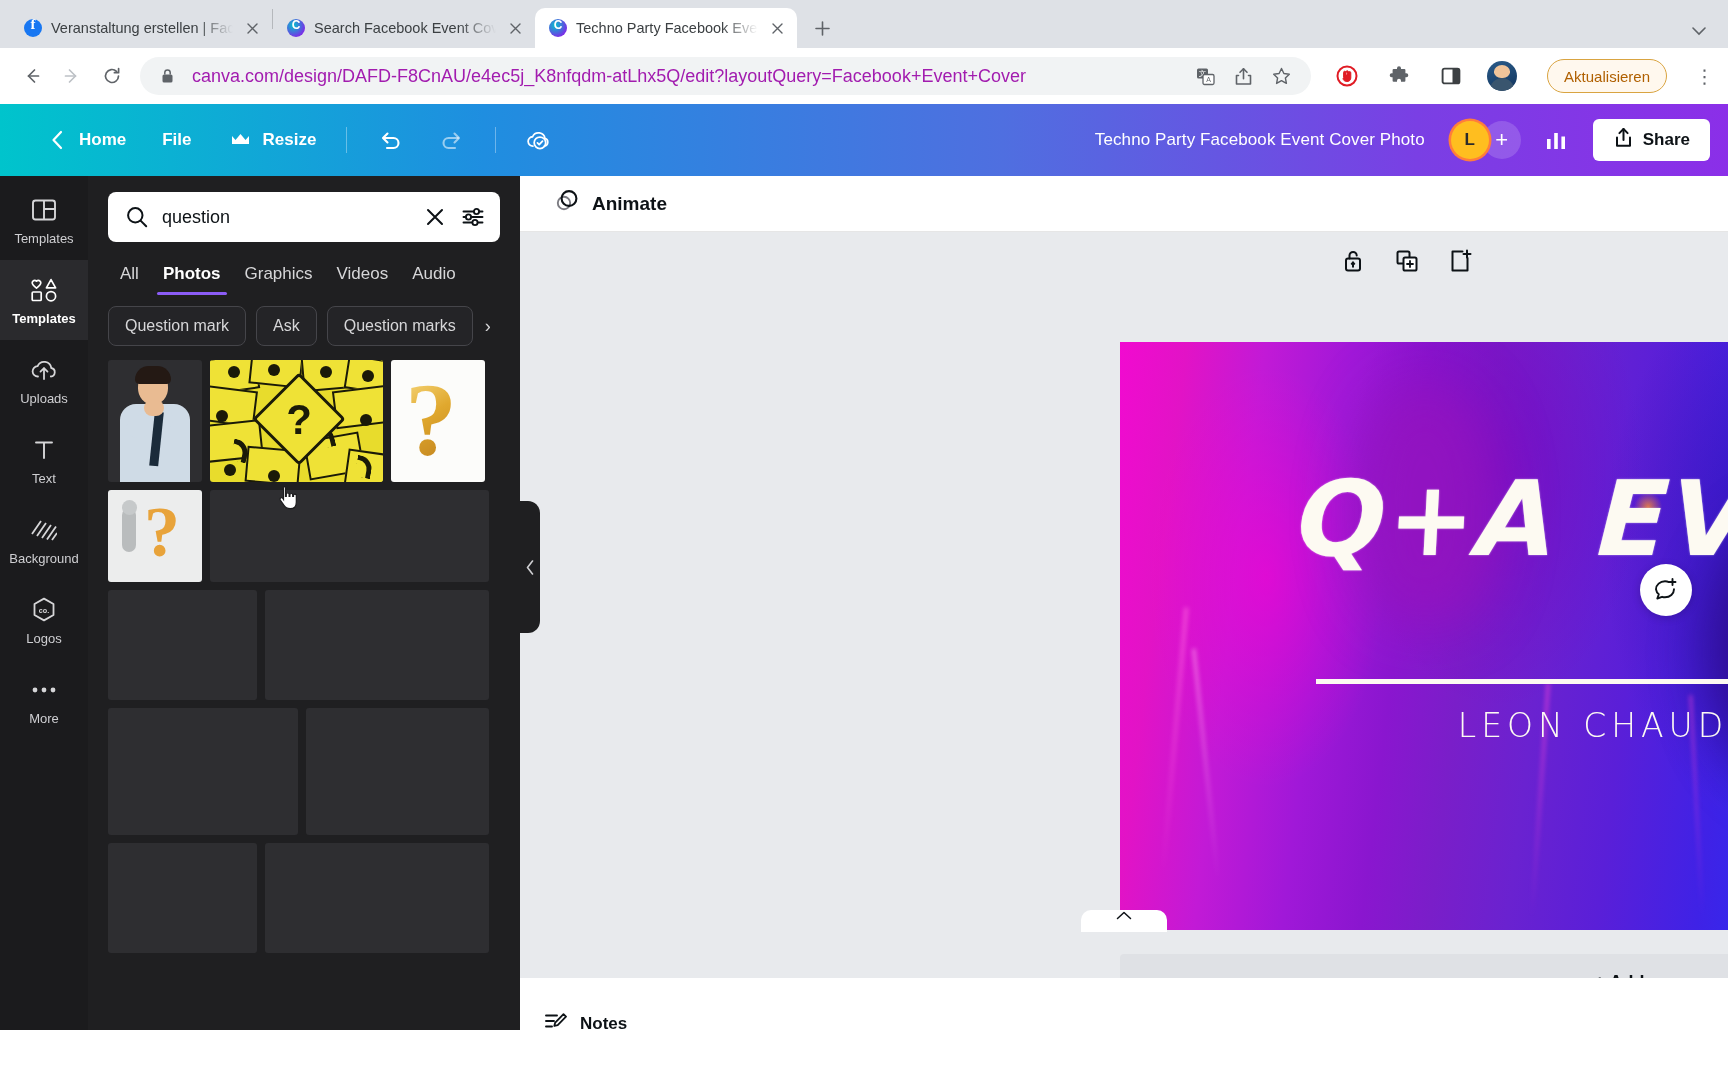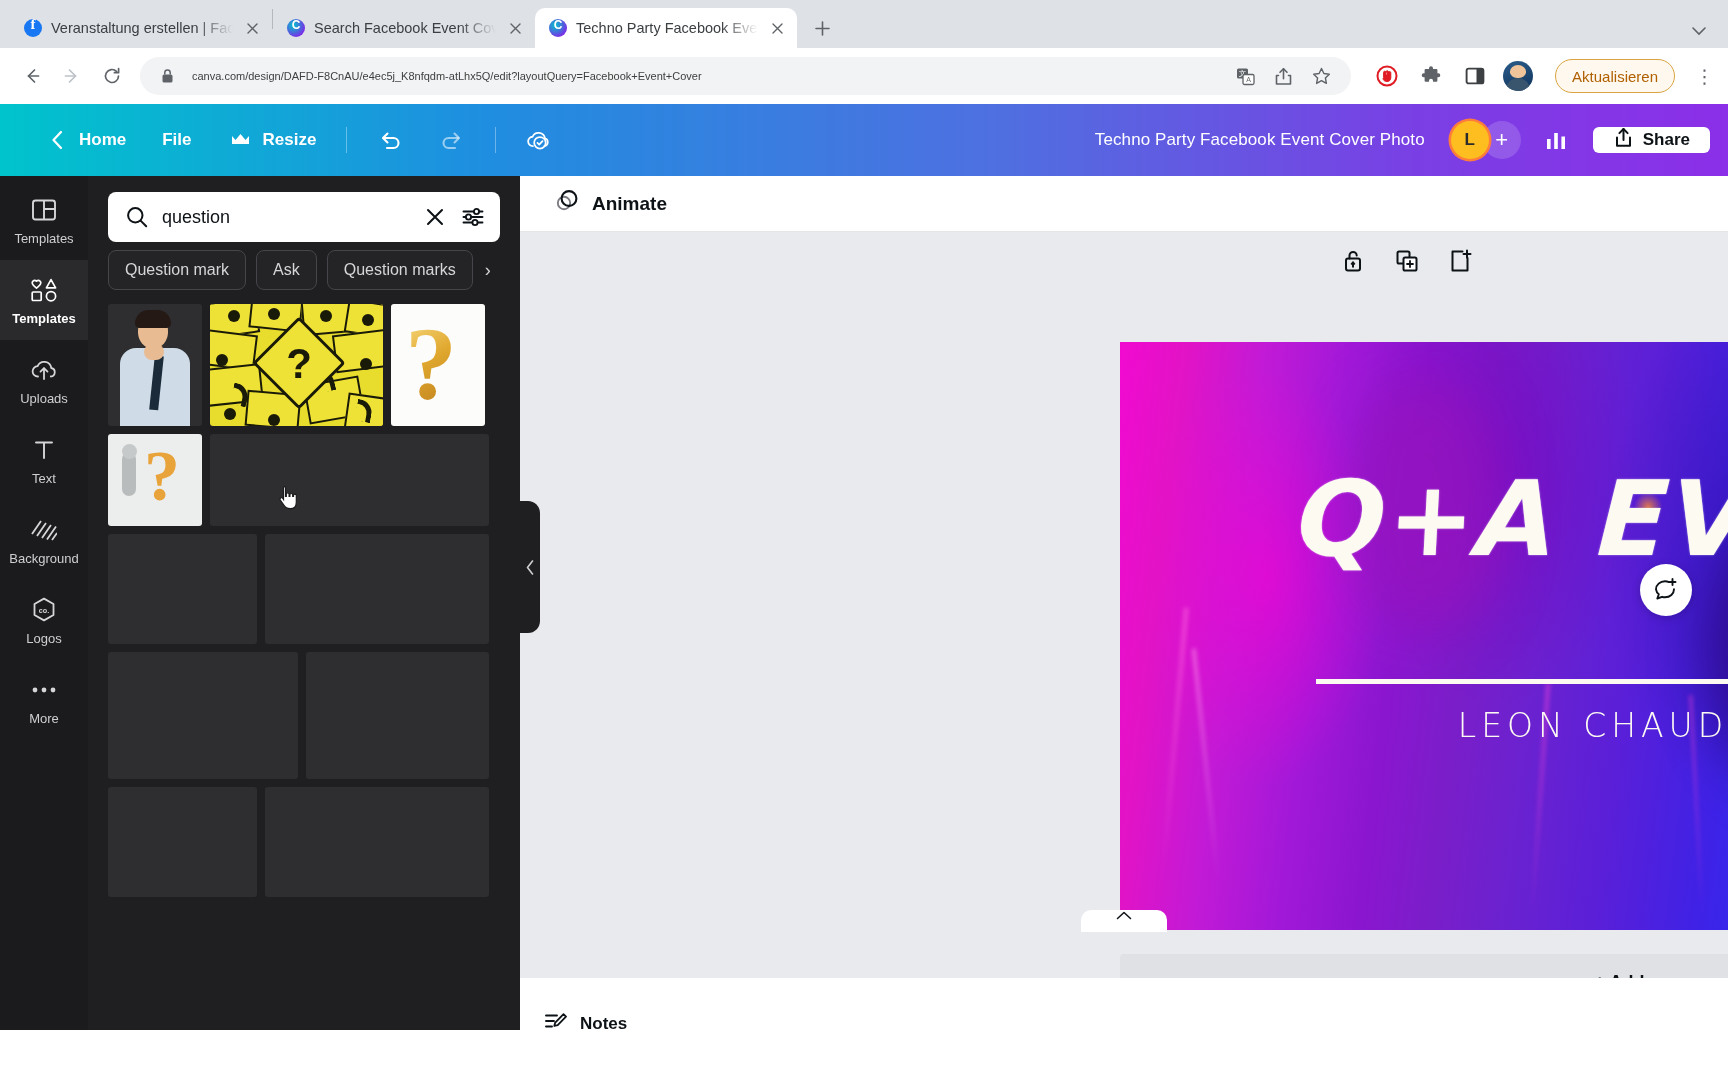--- a/index.html
+++ b/index.html
@@ -73,27 +73,27 @@
     width:36px;height:36px;border-radius:50%;
     display:flex;align-items:center;justify-content:center;
     color:#5f6368;
   }
   .nav-btn.disabled { color:#bdc1c6; }
   .urlbox {
     flex:1 1 auto; height:38px; background:#f1f3f4; border-radius:19px;
     display:flex; align-items:center; gap:12px; padding: 0 14px;
     margin: 0 8px 0 6px; position:relative;
   }
-  .url-text { font-size:11px; color:#404040; white-space:nowrap; }
+  .url-text { font-size:18px; color:#a21caf; white-space:nowrap; }
   .url-right { display:flex; align-items:center; gap:6px; margin-left:auto; }
   .ico-btn{
     width:32px;height:32px;display:flex;align-items:center;justify-content:center;
     color:#5f6368; border-radius:50%;
   }
-  .ext-zone{ display:flex;align-items:center;gap:12px; padding-left:8px;justify-content:space-between; }
+  .ext-zone{ display:flex;align-items:center;gap:20px; padding-left:8px;justify-content:space-between; }
   .avatar-chrome{
     width:30px;height:30px;border-radius:50%;
     background:linear-gradient(160deg,#2b5c8a 0%,#10335c 100%);
     position:relative; overflow:hidden; flex:0 0 30px;
   }
   .avatar-chrome::before{
     content:""; position:absolute; left:7px; top:4px; width:16px;height:13px;
     border-radius:50% 50% 45% 45%; background:#f0c49a;
   }
   .avatar-chrome::after{
@@ -128,21 +128,21 @@
     display:flex;align-items:center;justify-content:center;
     box-shadow:0 0 0 2.5px #ff7d3b; z-index:2;
   }
   .av-plus{
     width:38px;height:38px;border-radius:50%;
     background:rgba(255,255,255,.16); color:#fff; font-size:22px; font-weight:300;
     display:flex;align-items:center;justify-content:center; margin-left:-6px;
   }
   .ct-chart{ width:42px;height:42px;display:flex;align-items:center;justify-content:center;margin-left:14px;}
   .share-btn{
-    height:26px; background:#fff; color:#0d1216; border-radius:6px;
+    height:42px; background:#fff; color:#0d1216; border-radius:6px;
     display:flex;align-items:center;gap:9px; padding:0 20px; margin-left:16px;
     font-size:17px; font-weight:600;
   }
 
   .canva-body{ flex:1 1 auto; display:flex; min-height:0; }
 
   
   .rail{ width:88px; flex:0 0 88px; background:#1b1b1d; color:#d6d6d8; padding-top:4px; }
   .rail-item{
     height:80px; display:flex; flex-direction:column; align-items:center; justify-content:center; gap:6px;
@@ -639,20 +639,27 @@
                   <path d="M1.5 4.5h19M1.5 10h19M1.5 15.5h19"></path>
                 </g>
                 <circle cx="14.5" cy="4.5" r="2.6" fill="#fff" stroke="#0d1216" stroke-width="1.9"></circle>
                 <circle cx="6.5" cy="10" r="2.6" fill="#fff" stroke="#0d1216" stroke-width="1.9"></circle>
                 <circle cx="13" cy="15.5" r="2.6" fill="#fff" stroke="#0d1216" stroke-width="1.9"></circle>
               </svg>
           </span>
         </div>
       </div>
 
+      <div class="tabs">
+        <div class="tb">All</div>
+        <div class="tb active">Photos</div>
+        <div class="tb">Graphics</div>
+        <div class="tb">Videos</div>
+        <div class="tb">Audio</div>
+      </div>
 
       <div class="chips">
         <div class="chip">Question mark</div>
         <div class="chip">Ask</div>
         <div class="chip">Question marks</div>
         <div class="chip-more">›</div>
       </div>
 
       <div class="results">
 

